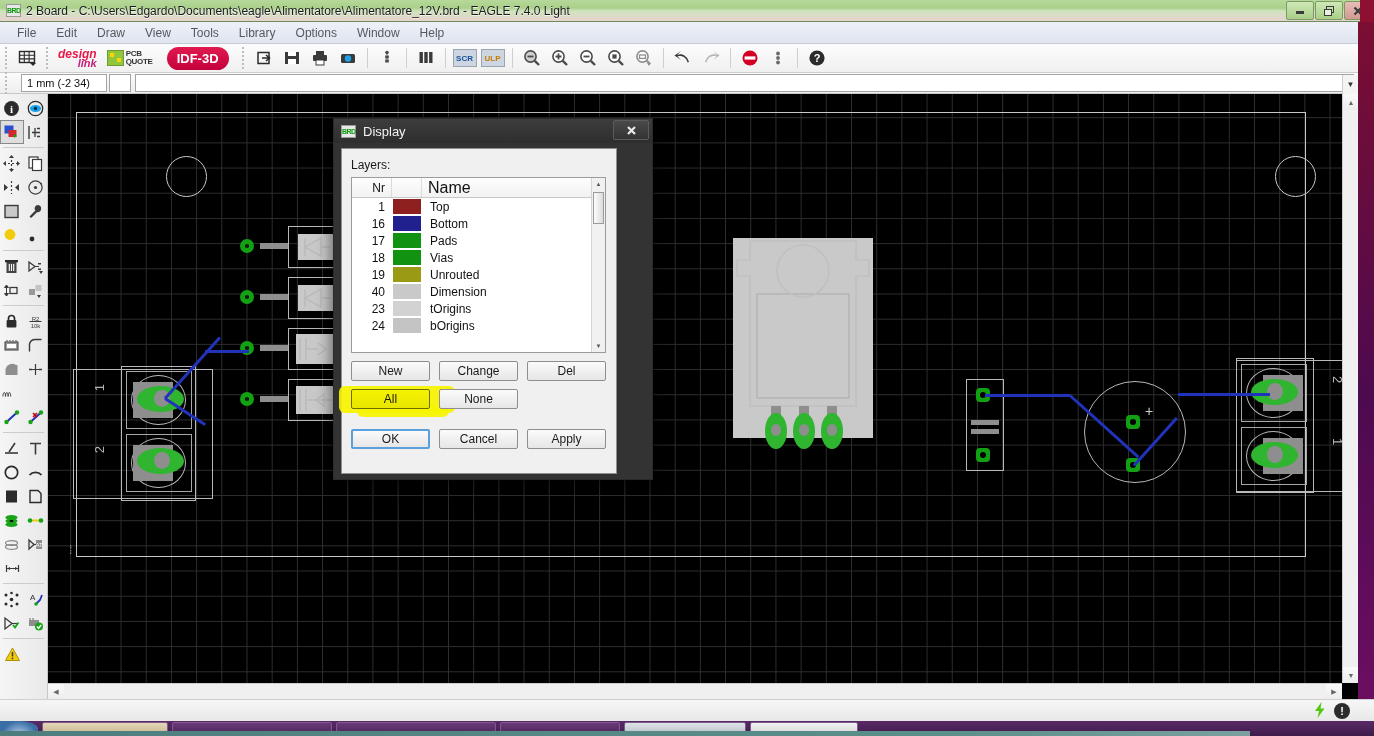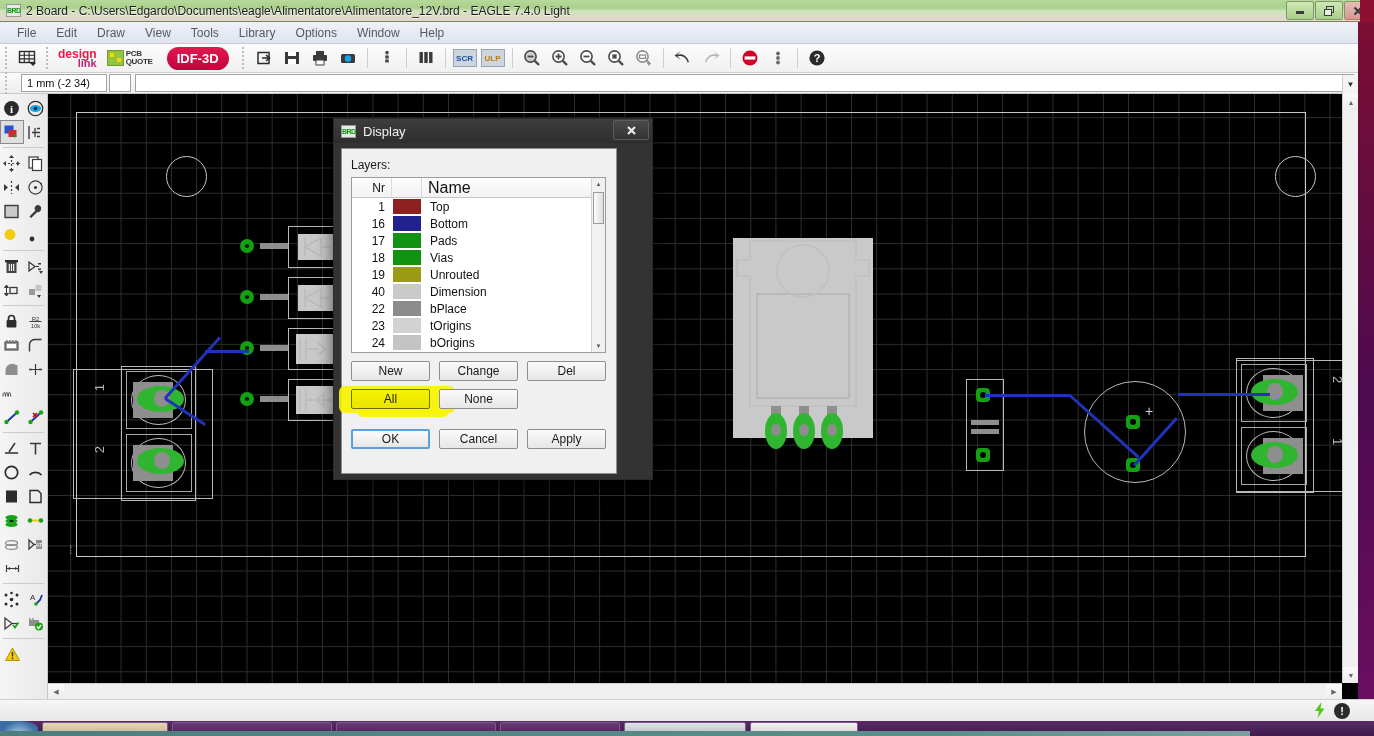--- a/index.html
+++ b/index.html
@@ -60,21 +60,21 @@
     background-image: repeating-linear-gradient(to bottom,#bdbdbd 0 2px,transparent 2px 4px);
     background-size:2px 4px; background-repeat:repeat-y; background-position:1px 0;
   }
   .tbtn {
     width:26px;height:24px;margin:0 1px;
     display:flex;align-items:center;justify-content:center;
     border:1px solid transparent; border-radius:2px;
   }
   .sep { width:1px;height:20px;background:#cfcfcf;margin:0 5px; }
 
-  .designlink { font-size:12px; font-weight:bold; margin:0 4px; line-height:1; }
+  .designlink { font-size:12px; font-weight:bold; margin:0 4px; line-height:1;font-style:italic; }
   .designlink .d1 { color:#e5194b; }
   .designlink .d2 { color:#c51e7a; display:block; text-align:right; font-size:11px; margin-top:-2px;}
   .pcbquote { display:flex; align-items:center; gap:2px; margin:0 6px; }
   .pcbquote .sq { width:17px;height:16px;background:#8fc63d;border:1px solid #6f9c2c;position:relative;}
   .pcbquote .sq::before{content:"";position:absolute;left:2px;top:2px;width:4px;height:4px;background:#ffd400;}
   .pcbquote .sq::after{content:"";position:absolute;right:2px;bottom:3px;width:4px;height:4px;background:#ffd400;}
   .pcbquote .lbl { font-size:8px;font-weight:bold;color:#333;line-height:8px;letter-spacing:-0.3px;}
   .idf3d {
     background:linear-gradient(to bottom,#e01a4f,#c4003c);
     color:#fff;font-size:13px;font-weight:bold;
@@ -968,25 +968,20 @@
               <div class="lt-nr">19</div>
               <div class="lt-sw" style="background: rgb(154, 154, 20);"></div>
               <div class="lt-name">Unrouted</div>
             </div>
             <div class="lt-row">
               <div class="lt-nr">40</div>
               <div class="lt-sw" style="background: rgb(201, 201, 201);"></div>
               <div class="lt-name">Dimension</div>
             </div>
             <div class="lt-row">
-              <div class="lt-nr">22</div>
-              <div class="lt-sw" style="background: rgb(140, 140, 140);"></div>
-              <div class="lt-name">bPlace</div>
-            </div>
-            <div class="lt-row">
               <div class="lt-nr">23</div>
               <div class="lt-sw" style="background: rgb(210, 210, 210);"></div>
               <div class="lt-name">tOrigins</div>
             </div>
             <div class="lt-row">
               <div class="lt-nr">24</div>
               <div class="lt-sw" style="background: rgb(196, 196, 196);"></div>
               <div class="lt-name">bOrigins</div>
             </div>
           </div>

